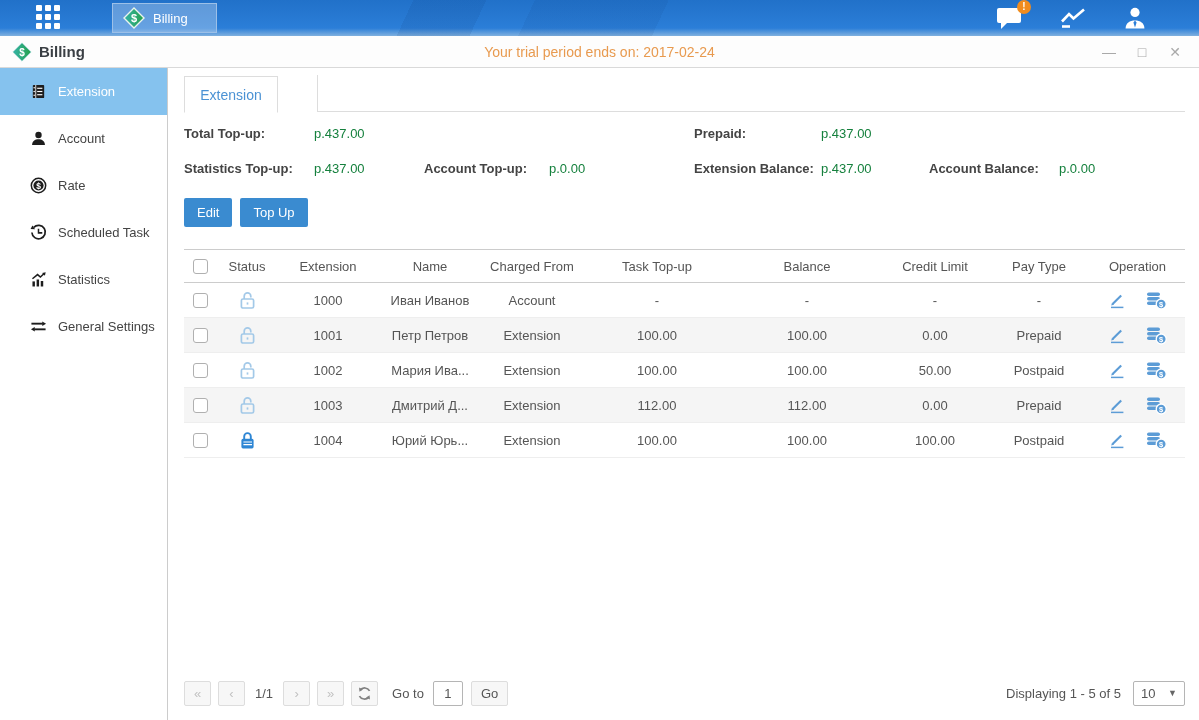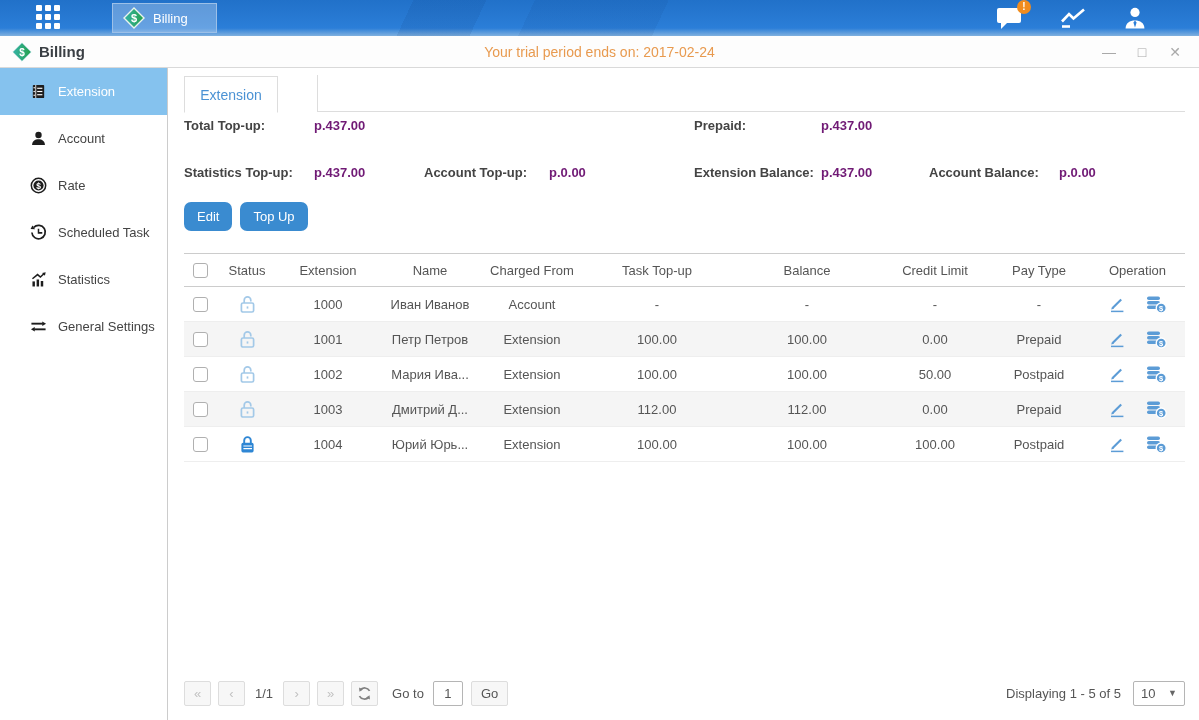--- a/index.html
+++ b/index.html
@@ -40,27 +40,27 @@
 
   
   .tabbar { height:44px; flex:0 0 44px; display:flex; align-items:flex-end; }
   .tab { height:37px; width:94px; display:flex; align-items:center; justify-content:center;
     color:#4b92d4; font-size:14px; background:#fff; border:1px solid #ddd; border-bottom:none; cursor:pointer; }
   .tab-blank { height:37px; width:40px; border-right:1px solid #ddd; }
   .tab-rest { height:37px; flex:1; border-bottom:1px solid #ddd; }
   .tab.active { border-bottom:1px solid #fff; margin-bottom:-1px; }
 
   
-  .summary { margin-top:6px; display:grid; grid-template-columns:130px 110px 125px 145px 127px 108px 130px auto; row-gap:32px; align-items:center; }
+  .summary { margin-top:14px; display:grid; grid-template-columns:130px 110px 125px 145px 127px 108px 130px auto; row-gap:20px; align-items:center; }
   .sum-label { font-weight:bold; color:#444; }
-  .sum-value { color:#701a75;font-weight:bold; }
+  .sum-value { color:#15803d; }
 
   
   .actions { margin-top:22px; display:flex; gap:8px; }
-  .btn-blue { background:#3a8bd0; color:#fff; border:none; font-size:13px; height:29px; padding:0 13px; border-radius:7px; cursor:pointer; font-family:inherit; }
+  .btn-blue { background:#3a8bd0; color:#fff; border:none; font-size:13px; height:29px; padding:0 13px; border-radius:2px; cursor:pointer; font-family:inherit; }
 
   
   .grid-table { margin-top:22px; border-collapse:collapse; table-layout:fixed; width:1001px; }
   .grid-table th { height:33px; font-weight:normal; color:#555; border-top:1px solid #ccc; border-bottom:1px solid #ccc; text-align:center; }
   .grid-table td { height:35px; text-align:center; color:#555; border-bottom:1px solid #eee; overflow:hidden; white-space:nowrap; }
   .grid-table tbody tr:nth-child(even) { background:#f5f5f5; }
   .cb { display:inline-block; width:15px; height:15px; border:1px solid #b0b0b0; border-radius:3px; background:#fff; cursor:pointer; vertical-align:middle; }
   .op-icons { display:flex; justify-content:center; gap:20px; align-items:center; }
   .op-icons svg { cursor:pointer; }
 

